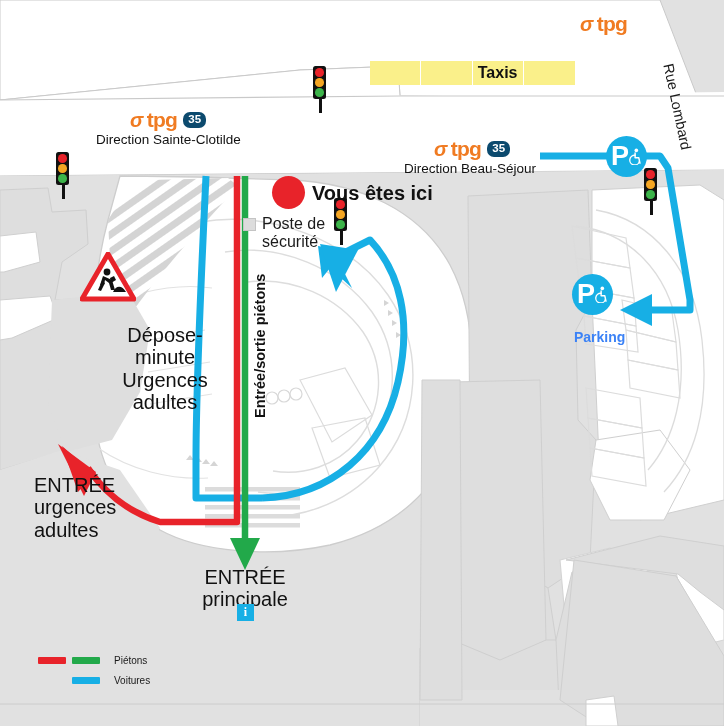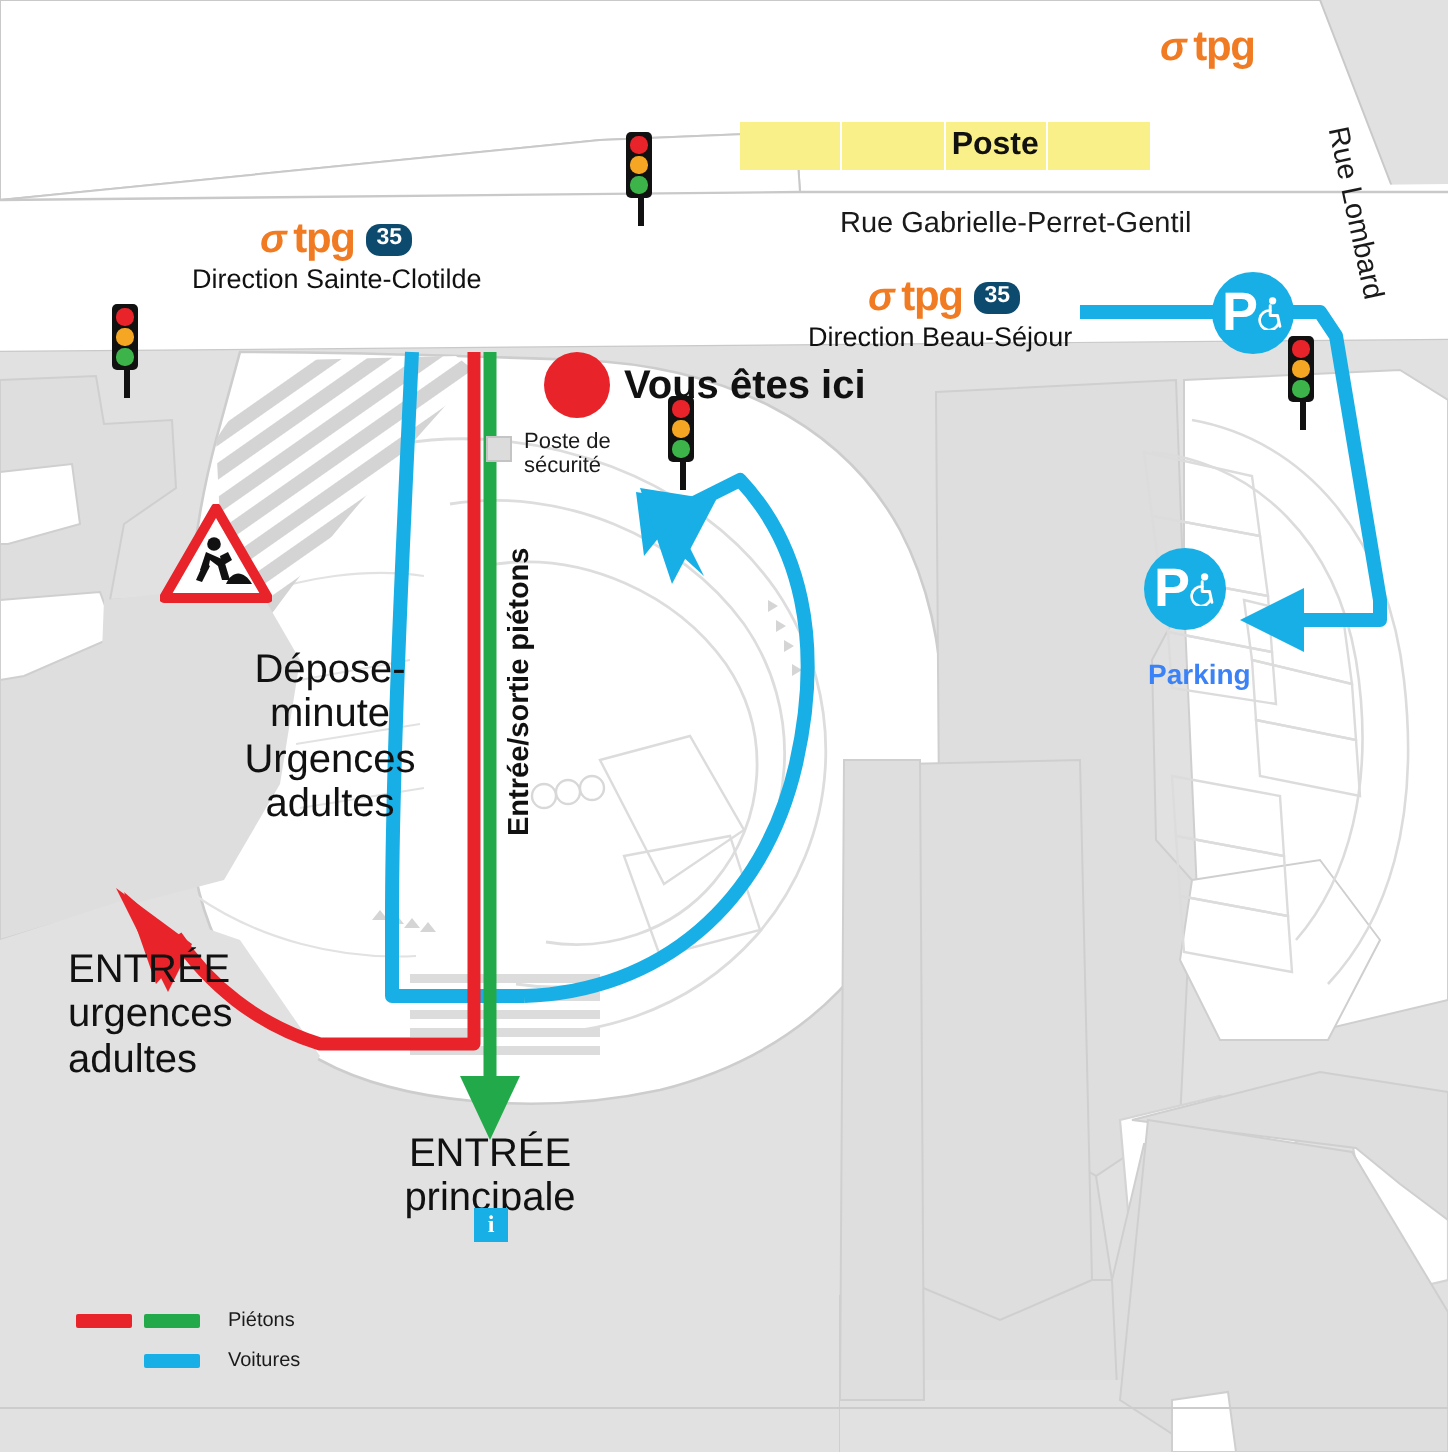--- a/index.html
+++ b/index.html
@@ -49,21 +49,21 @@
     font-size: 20px;
     color: #111;
     text-align: center;
   }
   .big-bold {
     font-weight: bold;
     font-size: 20px;
     color: #111;
   }
   .small-lbl {
-    font-size: 11px;
+    font-size: 16px;
     color: #1a1a1a;
   }
   .taxis-lbl {
     font-weight: bold;
     font-size: 16px;
     color: #111;
   }
   .parking-lbl {
     font-weight: bold;
     font-size: 14px;
@@ -375,26 +375,25 @@
 
   <div class="tpg-logo" style="left:580px; top:12px;">
     <span class="tpg-mark">σ</span>
     <span class="tpg-word">tpg</span>
   </div>
 
   <div class="taxis-strip" style="left:370px; top:61px; width:205px; height:24px;">
     <div class="taxi-cell" style="width:25%;"></div>
     <div class="taxi-cell" style="width:25%;"></div>
     <div class="taxi-cell" style="width:25%;">
-      <span class="taxis-lbl">Poste</span>
+      <span class="taxis-lbl">Taxis</span>
     </div>
     <div class="taxi-cell" style="width:25%;"></div>
   </div>
 
-  <div class="lbl street-name" style="left:420px; top:104px;">Rue Gabrielle-Perret-Gentil</div>
 
   <div class="lbl street-name rot-lombard" style="left:676px; top:62px;">Rue Lombard</div>
 
   <div class="tpg-logo" style="left:130px; top:108px;">
     <span class="tpg-mark">σ</span>
     <span class="tpg-word">tpg</span>
     <span class="tpg-line-badge">35</span>
   </div>
   <div class="lbl tpg-dir" style="left:96px; top:132px;">Direction Sainte-Clotilde</div>
 

